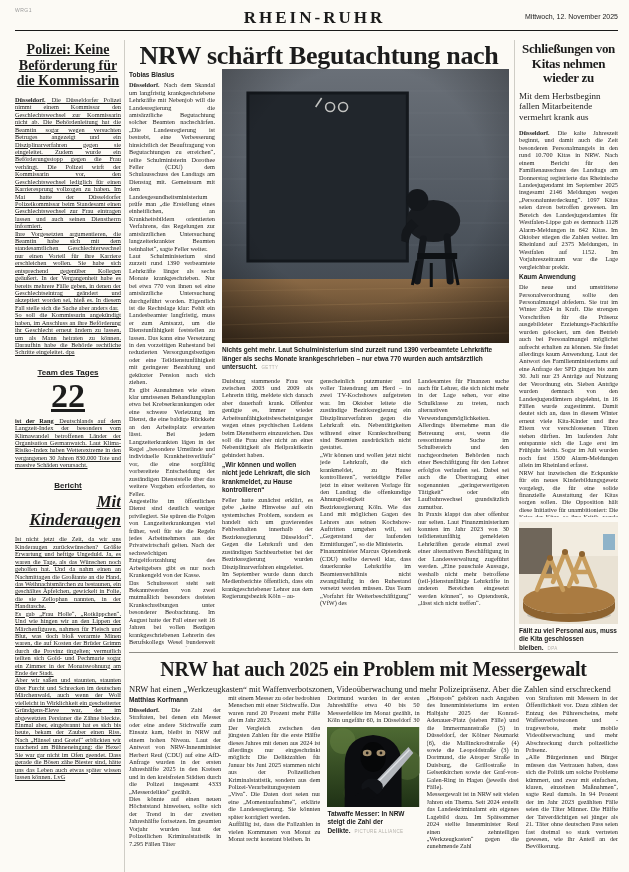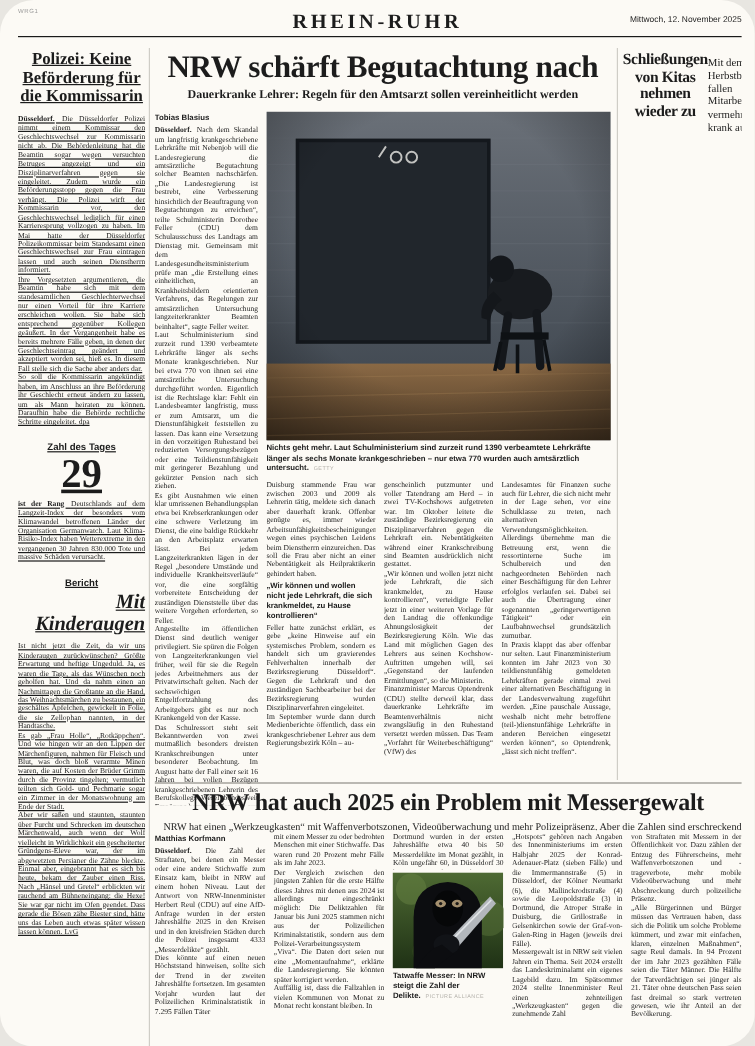--- a/index.html
+++ b/index.html
@@ -1,21 +1,20 @@
 <!DOCTYPE html>
 <html lang="de"><head>
 <meta charset="utf-8">
 <style>
   * { margin:0; padding:0; box-sizing:border-box; }
   html,body { background:#e8e6e1; }
   .page {
     position:relative; width:629px; height:872px; margin:0 auto;
     background:#fcfaf5; color:#1c1c1c; overflow:hidden;
     font-family:"Liberation Serif", serif;
-    border-radius:28px;
   }
   
   .edition { position:absolute; left:15px; top:7px; font:400 5px "Liberation Sans",sans-serif; color:#9a9a9a; letter-spacing:.5px; }
   .masthead { position:absolute; left:0; top:8px; width:100%; text-align:center;
     font:700 17px "Liberation Serif",serif; letter-spacing:3px; }
   .dateline-top { position:absolute; right:11px; top:13px; font:400 7px "Liberation Sans",sans-serif; color:#222; }
   .head-rule { position:absolute; left:15px; right:11px; top:30px; border-top:1.5px solid #1a1a1a; }
   
   .vrule-left  { position:absolute; left:124px; top:40px; bottom:0; width:1px; background:#cfcdc6; }
   .vrule-right { position:absolute; left:514px; top:40px; height:610px; width:1px; background:#cfcdc6; }
@@ -42,30 +41,30 @@
   .main .deck { font:700 10px "Liberation Serif",serif; text-align:center; margin:5px 0 8px; }
   .main-row { display:flex; gap:7px; height:578px; }
   .m-col1 { width:86px; flex:none; overflow:hidden; }
   .m-right { flex:1; display:flex; flex-direction:column; }
   .m-photo { width:100%; height:274px; flex:none; }
   .m-photo svg { display:block; width:100%; height:100%; }
   .m-caption { flex:none; margin:3px 0 5px; }
   .m-textrow { flex:1; display:flex; gap:7px; overflow:hidden; }
   .m-textrow > div { flex:1; overflow:hidden; }
   
-  .right-col { position:absolute; left:519px; top:42px; width:99px; height:610px; display:flex; flex-direction:row; overflow:hidden; }
+  .right-col { position:absolute; left:519px; top:42px; width:99px; height:610px; display:flex; flex-direction:column; overflow:hidden; }
   .right-col h1 { font:700 13px "Liberation Serif",serif; letter-spacing:-.3px; line-height:1.12; text-align:center; }
   .right-col .deck { font:400 9px "Liberation Serif",serif; line-height:1.2; text-align:left; margin:5px 0 6px; }
   .r-body { flex:1 1 auto; overflow:hidden; }
   .r-photo { flex:none; width:100%; height:102px; margin-top:5px; }
   .r-photo svg { display:block; width:100%; height:100%; }
   
   .bottom { position:absolute; left:129px; top:652px; width:489px; height:220px; border-top:1px solid #8f8d87; padding-top:6px; overflow:hidden; }
   .bottom h1 { font:700 20px "Liberation Serif",serif; letter-spacing:-.2px; text-align:center; line-height:1.05; }
-  .bottom .deck { font:400 8.5px "Liberation Serif",serif; text-align:right; margin:4px 0 0; }
+  .bottom .deck { font:400 8.5px "Liberation Serif",serif; text-align:left; margin:4px 0 0; }
   .b-row { display:flex; gap:7px; height:158px; }
   .b-row > div { flex:1; overflow:hidden; }
   .b-col3 { display:flex; flex-direction:column; }
   .b-col3-text { height:31px; overflow:hidden; flex:none; }
   .b-photo { flex:none; width:100%; height:80px; margin-top:2px; }
   .b-photo svg { display:block; width:100%; height:100%; }
 </style>
 </head>
 <body>
 
@@ -80,36 +79,35 @@
   <div class="vrule-right"></div>
 
   <div class="left-col">
     <div>
       <h1>Polizei: Keine Beförderung für die Kommissarin</h1>
       <p class="body-text"><b class="dl">Düsseldorf.</b> <span class="flow">Die Düsseldorfer Polizei nimmt einem Kommissar den Geschlechtswechsel zur Kommissarin nicht ab. Die Behördenleitung hat die Beamtin sogar wegen versuchten Betruges angezeigt und ein Disziplinarverfahren gegen sie eingeleitet. Zudem wurde ein Beförderungsstopp gegen die Frau verhängt. Die Polizei wirft der Kommissarin vor, den Geschlechtswechsel lediglich für einen Karrieresprung vollzogen zu haben. Im Mai hatte der Düsseldorfer Polizeikommissar beim Standesamt einen Geschlechtswechsel zur Frau eintragen lassen und auch seinen Dienstherrn informiert.
 Ihre Vorgesetzten argumentieren, die Beamtin habe sich mit dem standesamtlichen Geschlechterwechsel nur einen Vorteil für ihre Karriere erschleichen wollen. Sie habe sich entsprechend gegenüber Kollegen geäußert. In der Vergangenheit habe es bereits mehrere Fälle geben, in denen der Geschlechtseintrag geändert und akzeptiert worden sei, hieß es. In diesem Fall stelle sich die Sache aber anders dar.
 So soll die Kommissarin angekündigt haben, im Anschluss an ihre Beförderung ihr Geschlecht erneut ändern zu lassen, um als Mann heiraten zu können. Daraufhin habe die Behörde rechtliche Schritte eingeleitet. dpa</span></p>
     </div>
     <div class="zahl">
-      <div class="zahl-label">Zahl des Tages</div>
-      <div class="zahl-number">29</div>
+      <div class="zahl-label">Team des Tages</div>
+      <div class="zahl-number">22</div>
       <p class="body-text" style="text-align:justify"><b class="dl">ist der Rang</b> <span>Deutschlands auf dem Langzeit-Index der besonders vom Klimawandel betroffenen Länder der Organisation Germanwatch. Laut Klima-Risiko-Index haben Wetterextreme in den vergangenen 30 Jahren 830.000 Tote und massive Schäden verursacht.</span></p>
     </div>
     <div class="glosse">
       <div class="glosse-label">Bericht</div>
       <h2>Mit Kinderaugen</h2>
       <p class="body-text flow">Ist nicht jetzt die Zeit, da wir uns Kinderaugen zurückwünschen? Größte Erwartung und heftige Ungeduld. Ja, es waren die Tage, als das Wünschen noch geholfen hat. Und da nahm einen an Nachmittagen die Großtante an die Hand, das Weihnachtsmärchen zu bestaunen, ein geschältes Äpfelchen, gewickelt in Folie, die sie Zellophan nannten, in der Handtasche.
 Es gab „Frau Holle“, „Rotkäppchen“. Und wie hingen wir an den Lippen der Märchenfiguren, nahmen für Fleisch und Blut, was doch bloß verarmte Minen waren, die auf Kosten der Brüder Grimm durch die Provinz tingelten; vermutlich teilten sich Gold- und Pechmarie sogar ein Zimmer in der Monatswohnung am Ende der Stadt.
 Aber wir saßen und staunten, staunten über Furcht und Schrecken im deutschen Märchenwald, auch wenn der Wolf vielleicht in Wirklichkeit ein gescheiterter Gründgens-Eleve war, der im abgewetzten Persianer die Zähne bleckte. Einmal aber, eingebrannt hat es sich bis heute, bekam der Zauber einen Riss. Nach „Hänsel und Gretel“ erblickten wir rauchend am Bühneneingang: die Hexe! Sie war gar nicht im Ofen geendet. Dass gerade die Bösen zähe Biester sind, hätte uns das Leben auch etwas später wissen lassen können. LvG</p>
     </div>
   </div>
 
   <div class="main">
     <h1>NRW schärft Begutachtung nach</h1>
-    <div class="deck">Dauerkranke Lehrer: Regeln für den Amtsarzt sollen vereinheitlicht werden</div>
     <div class="main-row">
       <div class="m-col1">
         <div class="byline">Tobias Blasius</div>
         <p class="body-text"><b class="dl">Düsseldorf.</b> <span class="flow">Nach dem Skandal um langfristig krankgeschriebene Lehrkräfte mit Nebenjob will die Landesregierung die amtsärztliche Begutachtung solcher Beamten nachschärfen. „Die Landesregierung ist bestrebt, eine Verbesserung hinsichtlich der Beauftragung von Begutachtungen zu erreichen“, teilte Schulministerin Dorothee Feller (CDU) dem Schulausschuss des Landtags am Dienstag mit. Gemeinsam mit dem Landesgesundheitsministerium prüfe man „die Erstellung eines einheitlichen, an Krankheitsbildern orientierten Verfahrens, das Regelungen zur amtsärztlichen Untersuchung langzeiterkrankter Beamten beinhaltet“, sagte Feller weiter.
 Laut Schulministerium sind zurzeit rund 1390 verbeamtete Lehrkräfte länger als sechs Monate krankgeschrieben. Nur bei etwa 770 von ihnen sei eine amtsärztliche Untersuchung durchgeführt worden. Eigentlich ist die Rechtslage klar: Fehlt ein Landesbeamter langfristig, muss er zum Amtsarzt, um die Dienstunfähigkeit feststellen zu lassen. Das kann eine Versetzung in den vorzeitigen Ruhestand bei reduzierten Versorgungsbezügen oder eine Teildienstunfähigkeit mit geringerer Bezahlung und gekürzter Pension nach sich ziehen.
 Es gibt Ausnahmen wie einen klar umrissenen Behandlungsplan etwa bei Krebserkrankungen oder eine schwere Verletzung im Dienst, die eine baldige Rückkehr an den Arbeitsplatz erwarten lässt. Bei jedem Langzeiterkrankten lägen in der Regel „besondere Umstände und individuelle Krankheitsverläufe“ vor, die eine sorgfältig vorbereitete Entscheidung der zuständigen Dienststelle über das weitere Vorgehen erforderten, so Feller.
 Angestellte im öffentlichen Dienst sind deutlich weniger privilegiert. Sie spüren die Folgen von Langzeiterkrankungen viel früher, weil für sie die Regeln jedes Arbeitnehmers aus der Privatwirtschaft gelten. Nach der sechswöchigen Entgeltfortzahlung des Arbeitgebers gibt es nur noch Krankengeld von der Kasse.
 Das Schulressort steht seit Bekanntwerden von zwei mutmaßlich besonders dreisten Krankschreibungen unter besonderer Beobachtung. Im August hatte der Fall einer seit 16 Jahren bei vollen Bezügen krankgeschriebenen Lehrerin des Berufskollegs Wesel bundesweit Empörung hervorgerufen. Die aus</span></p>
       </div>
       <div class="m-right">

